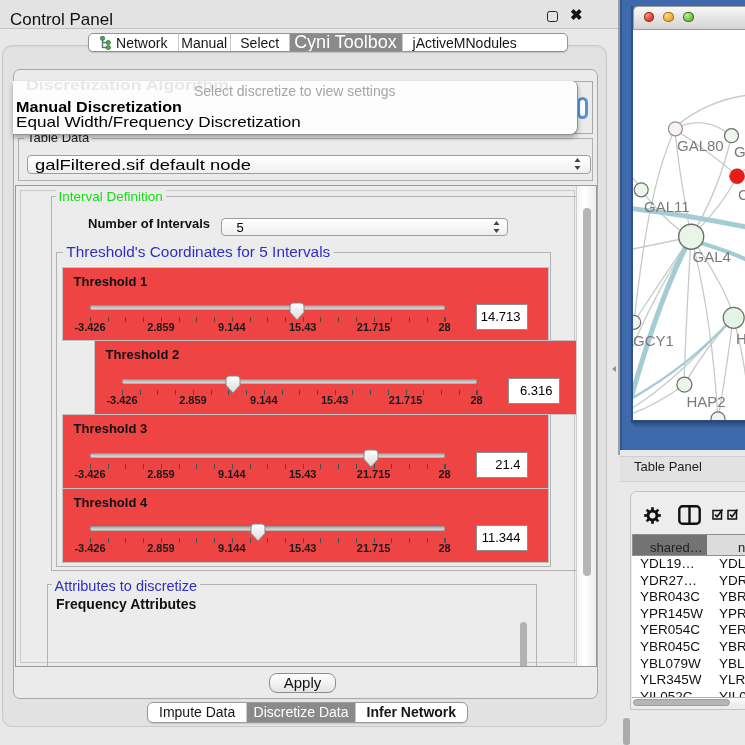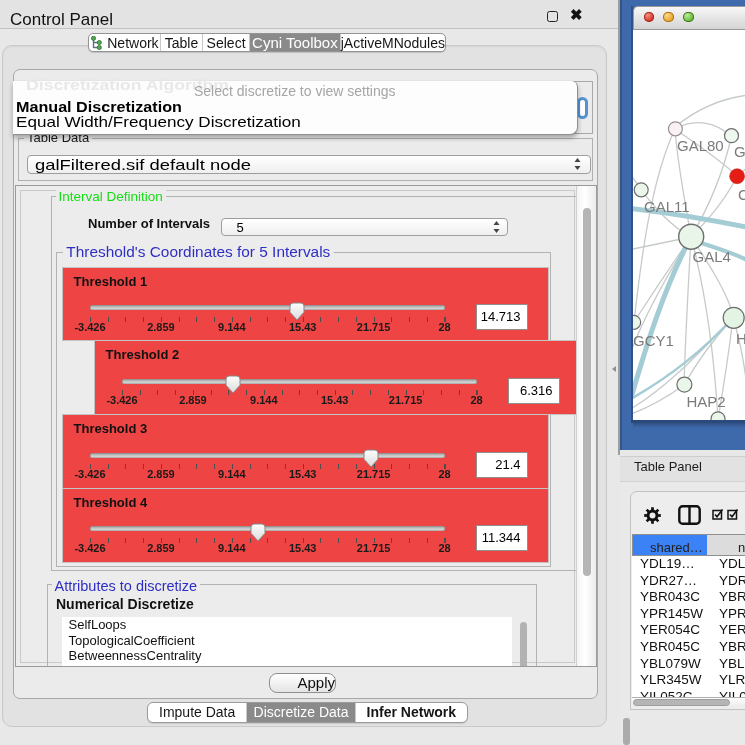--- a/index.html
+++ b/index.html
@@ -8,21 +8,21 @@
 .abs { position:absolute; }
 .txt { position:absolute; white-space:nowrap; line-height:1; }
 
 #titlebar { left:0; top:0; width:619px; height:29px; background:#e3e3e3; border-bottom:1px solid #c3c3c3; }
 #title { left:10px; top:11px; font-size:17px; color:#111; }
 #btn-sq { left:547px; top:11px; width:11px; height:11px; border:1.8px solid #222; border-radius:2.5px; }
 #btn-x { left:570px; top:7px; font-size:15px; font-weight:bold; color:#111; }
 #contentpanel { left:2px; top:45px; width:605px; height:682px; background:#e2e2e2; border:1px solid #c9c9c9; border-radius:10px; box-shadow:inset 0 1px 2px rgba(0,0,0,0.06); }
 #innerpanel { left:13px; top:69px; width:585px; height:630px; background:#ebebeb; border:1px solid #a8a8a8; border-radius:7px; }
 
-#tabbar { left:88px; top:33px; width:358px; height:19px; background:#fff; border:1px solid #949494; border-radius:5px; display:flex; box-shadow:0 1px 1px rgba(0,0,0,0.15); overflow:hidden; }
+#tabbar { left:88px; top:33px; width:480px; height:19px; background:#fff; border:1px solid #949494; border-radius:5px; display:flex; box-shadow:0 1px 1px rgba(0,0,0,0.15); overflow:hidden; }
 #tabbar .tab { font-size:14px; color:#161616; display:flex; align-items:center; justify-content:center; border-right:1px solid #c8c8c8; }
 #tabbar .tab.sel { background:#8a8a8a; color:#fff; }
 #tabbar .tab:last-child { border-right:none; }
 
 #dagroup { left:18px; top:81px; width:575px; height:53px; border:1px solid #a8a8a8; }
 #focusring { z-index:4; left:577px; top:97px; width:11px; height:22px; border:3px solid #5791d0; border-radius:6px; background:#fff; }
 
 #popup { z-index:5; left:13px; top:81px; width:564.5px; height:54px; background:#fdfdfd; border-right:1px solid #8f8f8f; border-bottom:1px solid #8f8f8f; border-radius:0 6px 8px 0; box-shadow:0 3px 5px rgba(0,0,0,0.3); }
 #ghost { z-index:6; left:26px; top:77px; font-size:15px; font-weight:bold; color:#e8e8e8; transform:scaleX(1.175); transform-origin:left top; }
 #p-sel { z-index:6; left:194px; top:84px; font-size:14px; color:#a5a5a5; }
@@ -48,21 +48,21 @@
 .tlab { position:absolute; top:54px; width:60px; text-align:center; font-size:11px; font-weight:bold; color:#1a1a1a; line-height:1; }
 .thumb { position:absolute; top:34px; }
 .vbox { position:absolute; left:413.5px; top:36.5px; width:51.5px; height:26px; background:#fff; border:1px solid #8f8f8f; font-size:13px; color:#000; text-align:right; line-height:24px; padding-right:6px; }
 
 #numattr-list { position:absolute; left:46.5px; top:431px; width:450px; height:49px; background:#fff; font-size:13px; color:#111; }
 #numattr-list div { padding-left:6.5px; line-height:15.5px; }
 
 #sbtrack { position:absolute; left:560.5px; top:0px; width:19.5px; height:480px; background:linear-gradient(90deg,#f4f4f4,#ffffff 40%,#ececec); border-left:1px solid #cfcfcf; }
 #sbthumb { position:absolute; left:567.5px; top:22px; width:8px; height:368px; border-radius:4px; background:#b5b5b5; }
 
-#applybtn { left:269px; top:672.5px; width:67px; height:20px; background:linear-gradient(#ffffff,#e4e4e4); border:1px solid #8e8e8e; border-radius:8px; font-size:15px; color:#111; text-align:right; line-height:18px; }
+#applybtn { left:269px; top:672.5px; width:67px; height:20px; background:linear-gradient(#ffffff,#e4e4e4); border:1px solid #8e8e8e; border-radius:8px; font-size:15px; color:#111; text-align:center; line-height:18px; }
 
 #btabs { left:147px; top:702px; width:321px; height:20.5px; background:#fff; border:1px solid #9b9b9b; border-radius:6px; display:flex; overflow:hidden; box-shadow:0 1px 1px rgba(0,0,0,0.12); }
 #btabs .tab { font-size:14px; color:#161616; display:flex; align-items:center; justify-content:center; border-right:1px solid #c8c8c8; }
 #btabs .tab.sel { background:#8a8a8a; color:#fff; }
 #btabs .tab:last-child { border-right:none; }
 
 #divline { left:618px; top:0; width:1.5px; height:455px; background:#9e9e9e; }
 #sparrow { left:612px; top:366px; width:0; height:0; border-top:3px solid transparent; border-bottom:3px solid transparent; border-right:4px solid #909090; }
 
 #bluepane { left:620px; top:0; width:125px; height:449.5px; background:#3e69ab; border-left:2px solid #31568e; }
@@ -71,21 +71,21 @@
 #netcanvas { left:633px; top:30px; width:112px; height:390px; background:#fff; overflow:hidden; }
 #winshadow { left:630.5px; top:420px; width:114.5px; height:2.5px; background:#2a4a7c; }
 #winshadow2 { left:633px; top:422.5px; width:112px; height:5px; background:linear-gradient(rgba(30,50,90,0.45),rgba(30,50,90,0)); }
 #winledge { left:630.5px; top:6px; width:2.5px; height:414px; background:#30528a; }
 
 #tpbar { left:620px; top:455.5px; width:125px; height:26.5px; background:#e2e2e2; border-top:1px solid #cecece; border-bottom:1px solid #d2d2d2; }
 #tptitle { left:634px; top:460px; font-size:13px; color:#1c1c1c; }
 #tpbg { left:620px; top:483px; width:125px; height:262px; background:#e9e9e9; }
 #tcontainer { left:629.5px; top:490.5px; width:116px; height:219px; background:#ededed; border:1px solid #c2c2c2; border-radius:7px 0 0 0; }
 
-#thead1 { left:632px; top:533.5px; width:76px; height:22.5px; background:#3b82f6; border-top:1px solid #8f8f8f; border-left:1px solid #8f8f8f; border-right:1px solid #9a9a9a; border-bottom:1px solid #8f8f8f; font-size:13px; color:#222; padding-left:17px; line-height:25px; }
+#thead1 { left:632px; top:533.5px; width:76px; height:22.5px; background:#737373; border-top:1px solid #8f8f8f; border-left:1px solid #8f8f8f; border-right:1px solid #9a9a9a; border-bottom:1px solid #8f8f8f; font-size:13px; color:#222; padding-left:17px; line-height:25px; }
 #thead2 { left:707px; top:533.5px; width:38px; height:22.5px; background:#dcdcdc; border-top:1px solid #8f8f8f; border-bottom:1px solid #8f8f8f; font-size:13px; color:#222; line-height:25px; padding-left:31px; overflow:hidden; }
 #trows { left:632px; top:556px; width:113px; height:141px; background:#fff; overflow:hidden; font-size:13.5px; color:#111; }
 #trows .r { height:16.6px; line-height:16.6px; position:relative; }
 #trows .c1 { position:absolute; left:8px; }
 #trows .c2 { position:absolute; left:87px; }
 #hsb { left:632px; top:697px; width:113px; height:10px; background:linear-gradient(#fdfdfd,#ebebeb); border-top:1px solid #b0b0b0; }
 #hsbthumb { left:632.5px; top:698.5px; width:97px; height:7px; border-radius:3.5px; background:#b5b5b5; border:0.5px solid #9e9e9e; }
 #minivsb { left:623.3px; top:717.5px; width:6.5px; height:27.5px; border-radius:3px; background:#ababab; }
 </style>
 </head>
@@ -99,23 +99,23 @@
 <div class="abs" id="innerpanel"></div>
 <div class="abs" id="tabbar">
   <div class="tab" style="width:89.5px;"><svg width="13" height="14" viewBox="0 0 13 14" style="margin-right:4px;">
         <line x1="3.5" y1="2" x2="3.5" y2="12" stroke="#607080" stroke-width="1.4"></line>
         <line x1="3.5" y1="6.5" x2="9" y2="6.5" stroke="#607080" stroke-width="1.4"></line>
         <line x1="3.5" y1="11.5" x2="9" y2="11.5" stroke="#607080" stroke-width="1.4"></line>
         <circle cx="3.5" cy="2.3" r="2.1" fill="#52a852" stroke="#2c6e2c" stroke-width="0.8"></circle>
         <circle cx="9.3" cy="6.5" r="2.1" fill="#52a852" stroke="#2c6e2c" stroke-width="0.8"></circle>
         <circle cx="9.3" cy="11.5" r="2.1" fill="#52a852" stroke="#2c6e2c" stroke-width="0.8"></circle>
       </svg>Network</div>
-  <div class="tab" style="width:52.5px;">Table</div>
+  <div class="tab" style="width:52.5px;">Manual</div>
   <div class="tab" style="width:58.5px;">Select</div>
-  <div class="tab sel" style="width:113px; font-size:15px;">Cyni Toolbox</div>
+  <div class="tab sel" style="width:113px; font-size:18px;">Cyni Toolbox</div>
   <div class="tab" style="width:124.5px;">jActiveMNodules</div>
 </div>
 
 <div class="abs" id="dagroup"></div>
 <div class="abs" id="focusring"></div>
 <div class="abs" id="popup"></div>
 <div class="txt" id="ghost">Discretization Algorithm</div>
 <div class="txt" id="p-sel">Select discretize to view settings</div>
 <div class="txt" id="p-man">Manual Discretization</div>
 <div class="txt" id="p-eq">Equal Width/Frequency Discretization</div>
@@ -227,26 +227,21 @@
       <div class="tlab" style="left:68.4px;">2.859</div>
       <div class="tlab" style="left:139.3px;">9.144</div>
       <div class="tlab" style="left:210.2px;">15.43</div>
       <div class="tlab" style="left:281.1px;">21.715</div>
       <div class="tlab" style="left:352.0px;">28</div>
       <div class="vbox">11.344</div>
     </div>
 
   <div class="groupbox" style="left:31px; top:397.5px; width:490px; height:290px;"></div>
   <div class="grouptitle" style="left:36px; top:392.5px; color:#2e2ec4; font-size:14.5px;">Attributes to discretize</div>
-  <div class="txt" style="left:40.5px; top:410.5px; font-size:14px; font-weight:bold; color:#111;">Numerical Discretize</div>
-  <div id="numattr-list">
-    <div>SelfLoops</div>
-    <div>TopologicalCoefficient</div>
-    <div>BetweennessCentrality</div>
-  </div>
+  <div class="txt" style="left:40.5px; top:410.5px; font-size:14px; font-weight:bold; color:#111;">Frequency Attributes</div>
   <div class="abs" style="left:504px; top:435.5px; width:7px; height:45px; border-radius:3.5px 3.5px 0 0; background:#b2b2b2;"></div>
   <div class="abs" id="sbtrack"></div>
   <div class="abs" id="sbthumb"></div>
 </div>
 
 <div class="abs" id="applybtn">Apply</div>
 <div class="abs" id="btabs">
   <div class="tab" style="width:99.5px;">Impute Data</div>
   <div class="tab sel" style="width:108.5px;">Discretize Data</div>
   <div class="tab" style="width:111.5px;font-weight:bold;">Infer Network</div>

